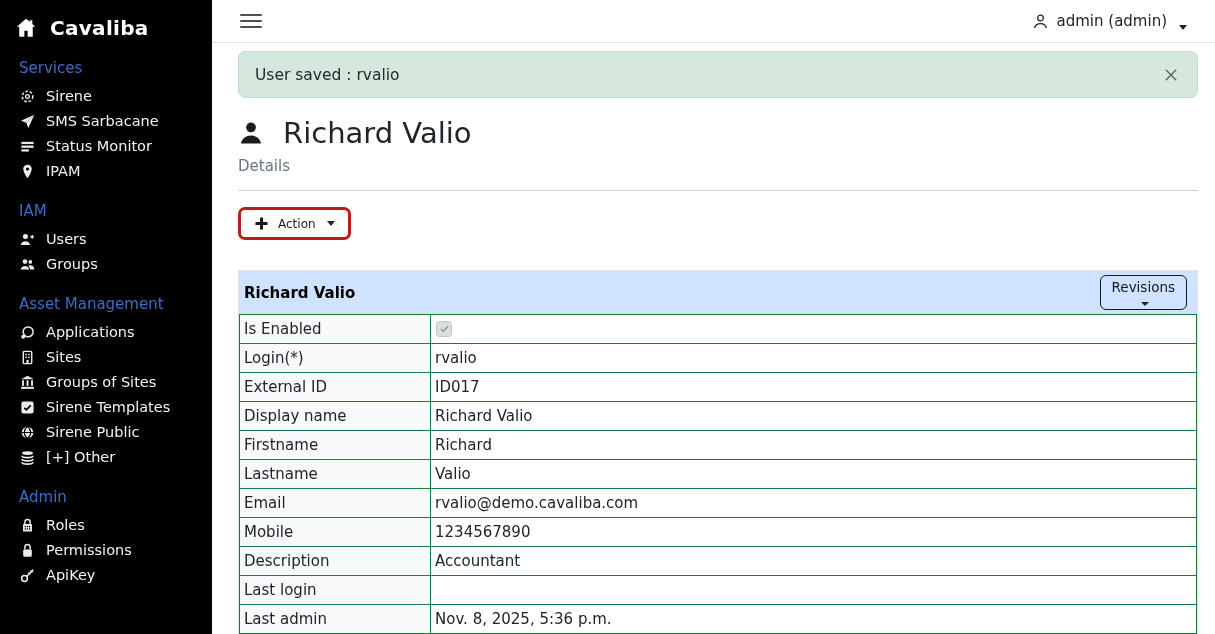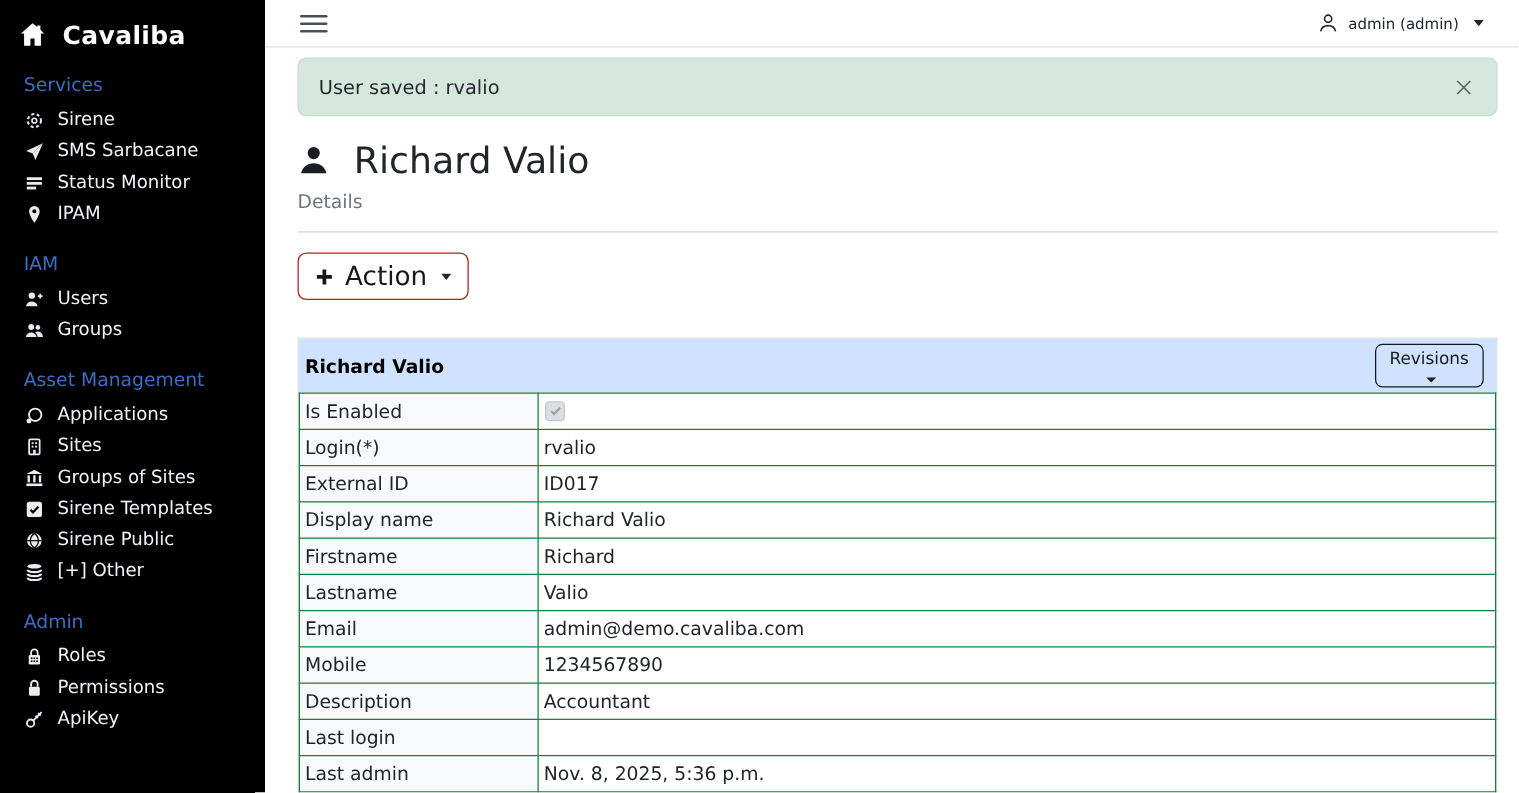--- a/index.html
+++ b/index.html
@@ -19,21 +19,21 @@
   .side-item .ic { width:16px; height:16px; display:inline-flex; align-items:center;
     justify-content:center; color:#e9ecef; flex:0 0 16px; }
   .ic svg { display:block; }
 
   
   .main { flex:1; display:flex; flex-direction:column; height:100%; background:#fff; }
   .topbar { height:51px; border-bottom:1px solid #dee2e6; display:flex; align-items:center;
     padding:0 28px; background:#fff; }
   .hamburger { width:22px; cursor:pointer; display:flex; flex-direction:column; gap:4px; }
   .hamburger span { display:block; height:2px; background:#495057; border-radius:1px; }
-  .user-menu { margin-left:auto; display:flex; align-items:center; gap:8px; font-size:12px;
+  .user-menu { margin-left:auto; display:flex; align-items:flex-end; gap:8px; font-size:15px;
     cursor:pointer; color:#212529; }
   .caret { display:inline-block; width:0; height:0; border-left:4.5px solid transparent;
     border-right:4.5px solid transparent; border-top:5px solid #212529; margin-left:4px; }
 
   .content { padding:8px 17px 0 26px; }
 
   
   .alert { background:#d6e8dd; border:1px solid #c3ddd0; border-radius:7px; height:47px;
     display:flex; align-items:center; padding:0 16px; position:relative; font-size:15.5px;
     color:#24292e; }
@@ -41,21 +41,21 @@
     background:none; border:none; cursor:pointer; padding:4px; line-height:0; color:#5c6368; }
 
   
   .page-title { display:flex; align-items:center; gap:19px; margin-top:18px; }
   .page-title h1 { font-size:29px; font-weight:400; color:#212529; }
   .subtitle { color:#6c757d; font-size:15px; margin-top:7px; }
   hr.sep { border:none; border-top:1px solid #cfd4d9; margin:15px 0 16px 0; }
 
   
   .btn-outline { display:inline-flex; align-items:center; gap:9px; background:#fff;
-    border:1px solid #b91c1c; border-radius:7px; padding:6px 13px; font-size:21px;
+    border:3px solid #b91c1c; border-radius:7px; padding:6px 13px; font-size:12px;
     color:#16181b; cursor:pointer; font-family:inherit; }
   .btn-outline .caret { margin-left:2px; }
 
   
   .card { margin-top:30px; border:1px solid #dee2e6; border-bottom:none; }
   .card-header { background:#cfe2ff; padding:4px 10px 4px 4px; display:flex; align-items:center;
     min-height:34px; }
   .card-header .title { font-weight:bold; font-size:15px; color:#000; }
   .btn-sm { margin-left:auto; background:transparent; border:1px solid #16181b; border-radius:6px;
     padding:3px 11px; font-size:13.5px; color:#16181b; cursor:pointer; display:inline-flex;
@@ -344,21 +344,21 @@
           <tr>
             <td class="lbl">Firstname</td>
             <td class="val">Richard</td>
           </tr>
           <tr>
             <td class="lbl">Lastname</td>
             <td class="val">Valio</td>
           </tr>
           <tr>
             <td class="lbl">Email</td>
-            <td class="val">admin@demo.cavaliba.com</td>
+            <td class="val">rvalio@demo.cavaliba.com</td>
           </tr>
           <tr>
             <td class="lbl">Mobile</td>
             <td class="val">1234567890</td>
           </tr>
           <tr>
             <td class="lbl">Description</td>
             <td class="val">Accountant</td>
           </tr>
           <tr>

